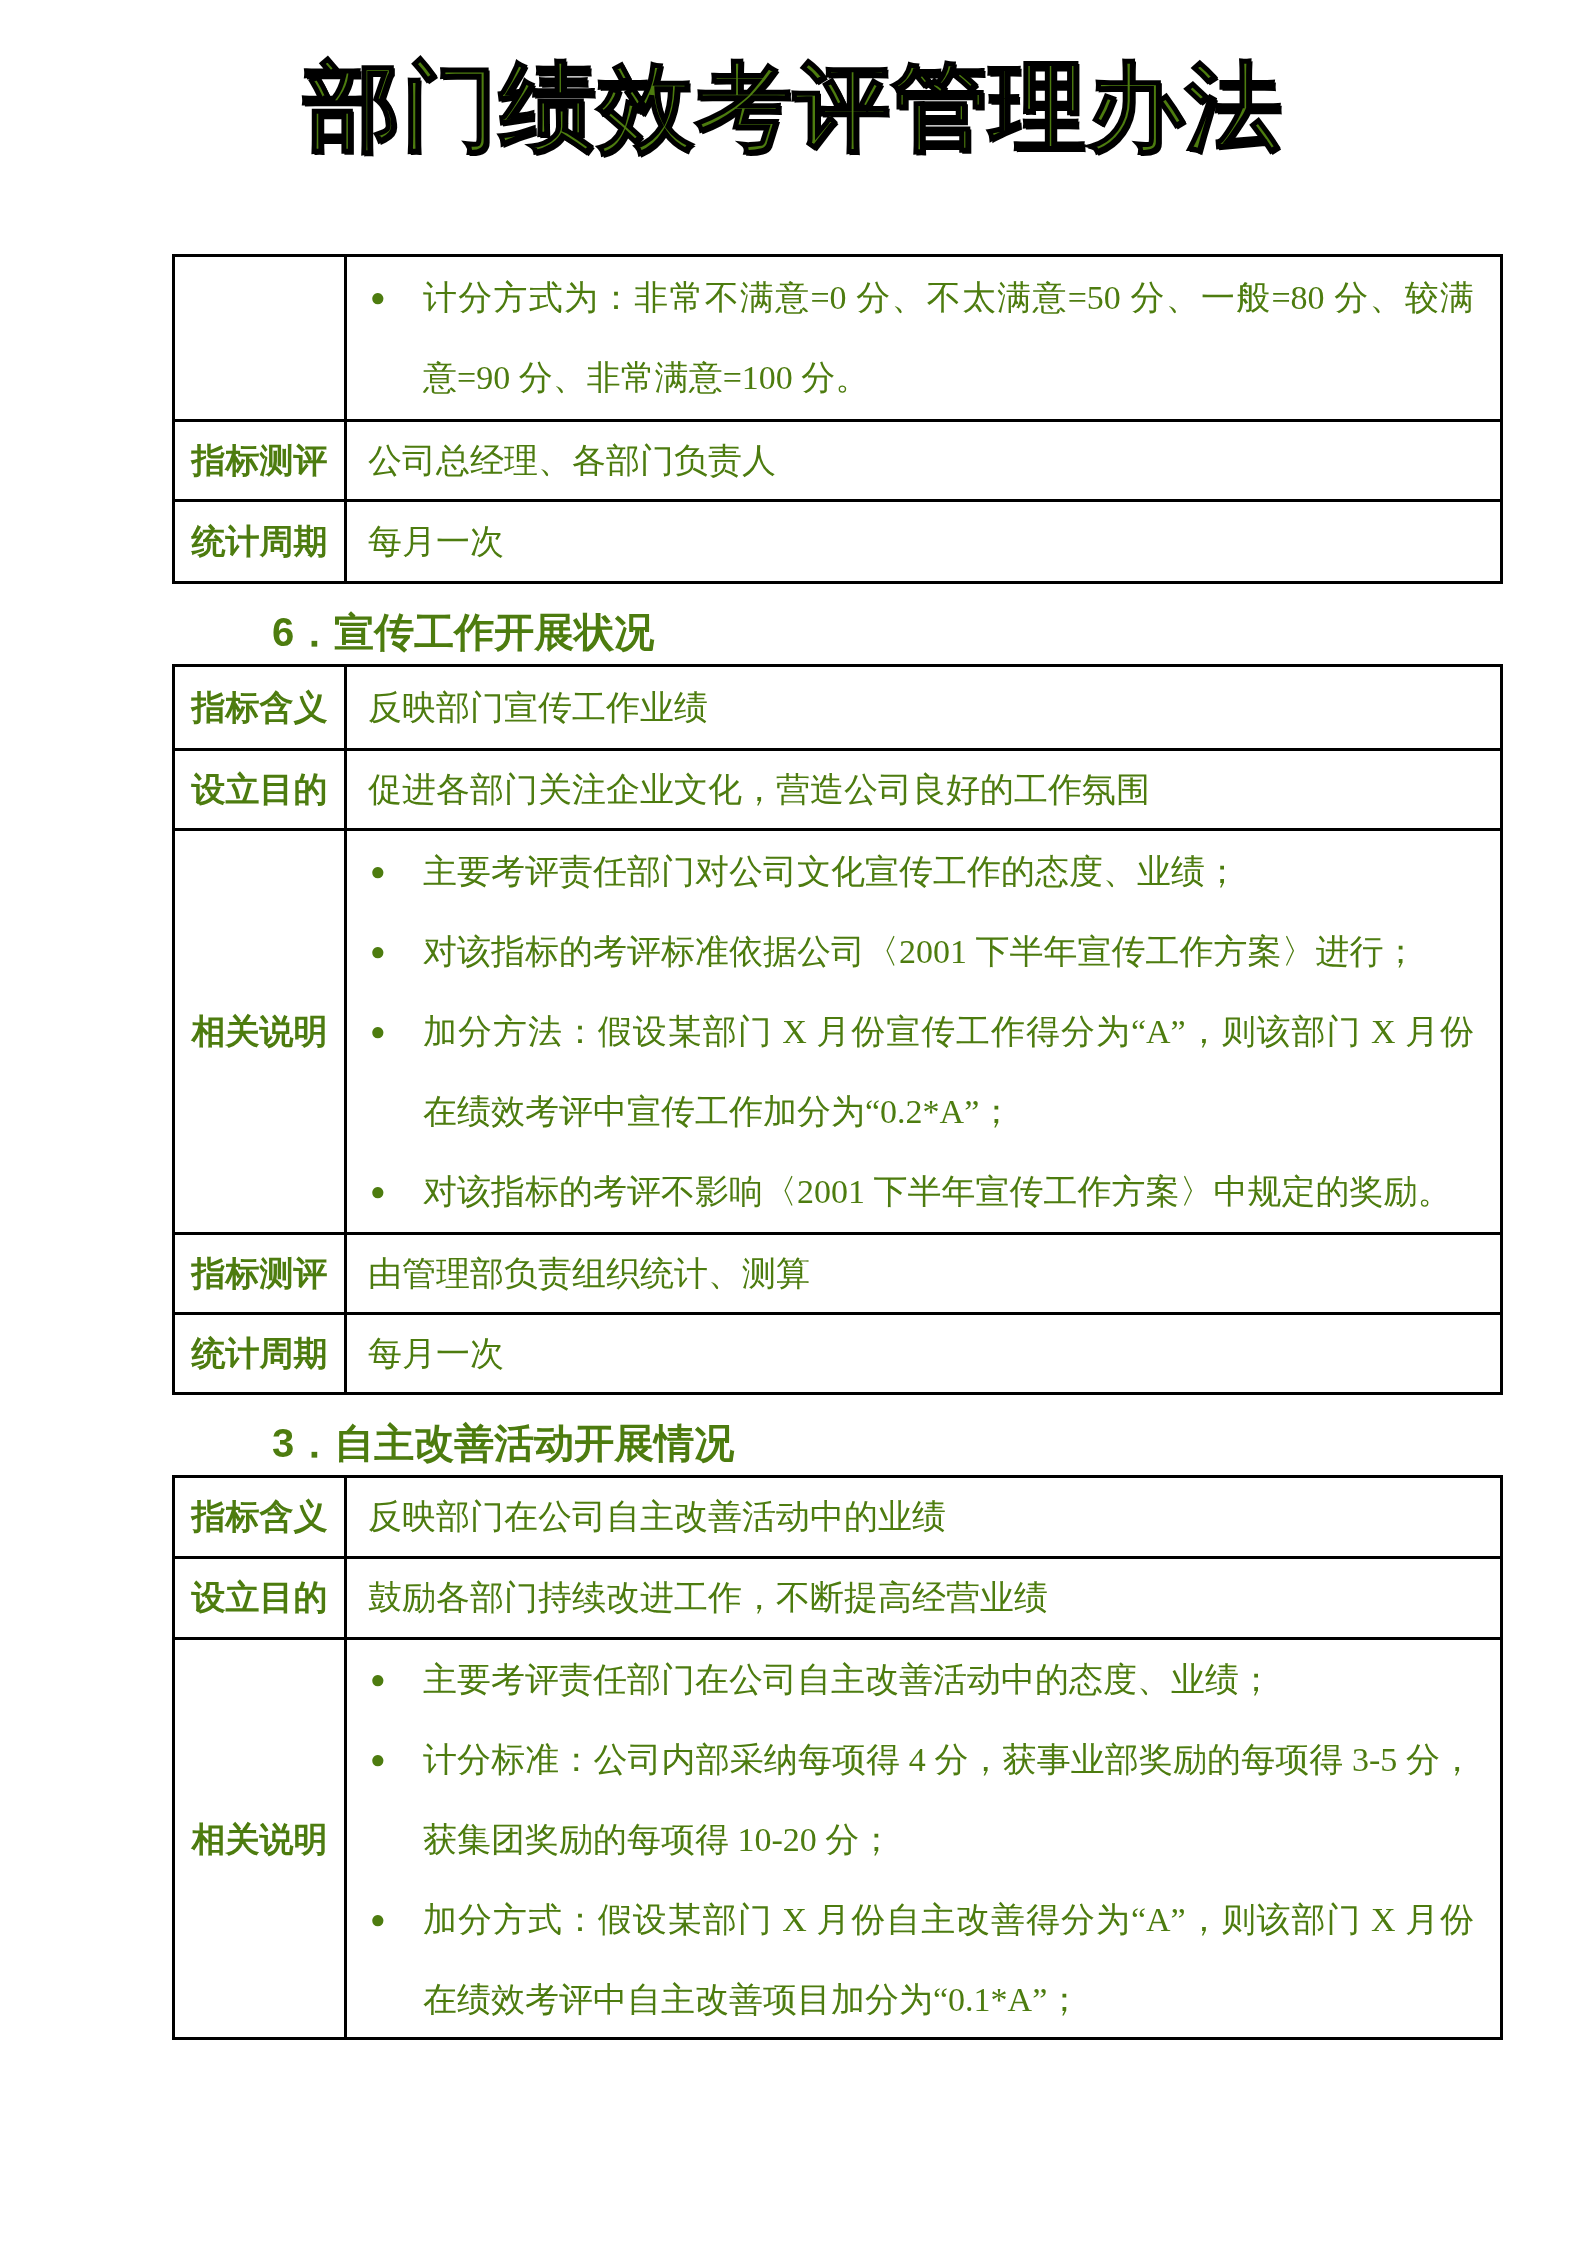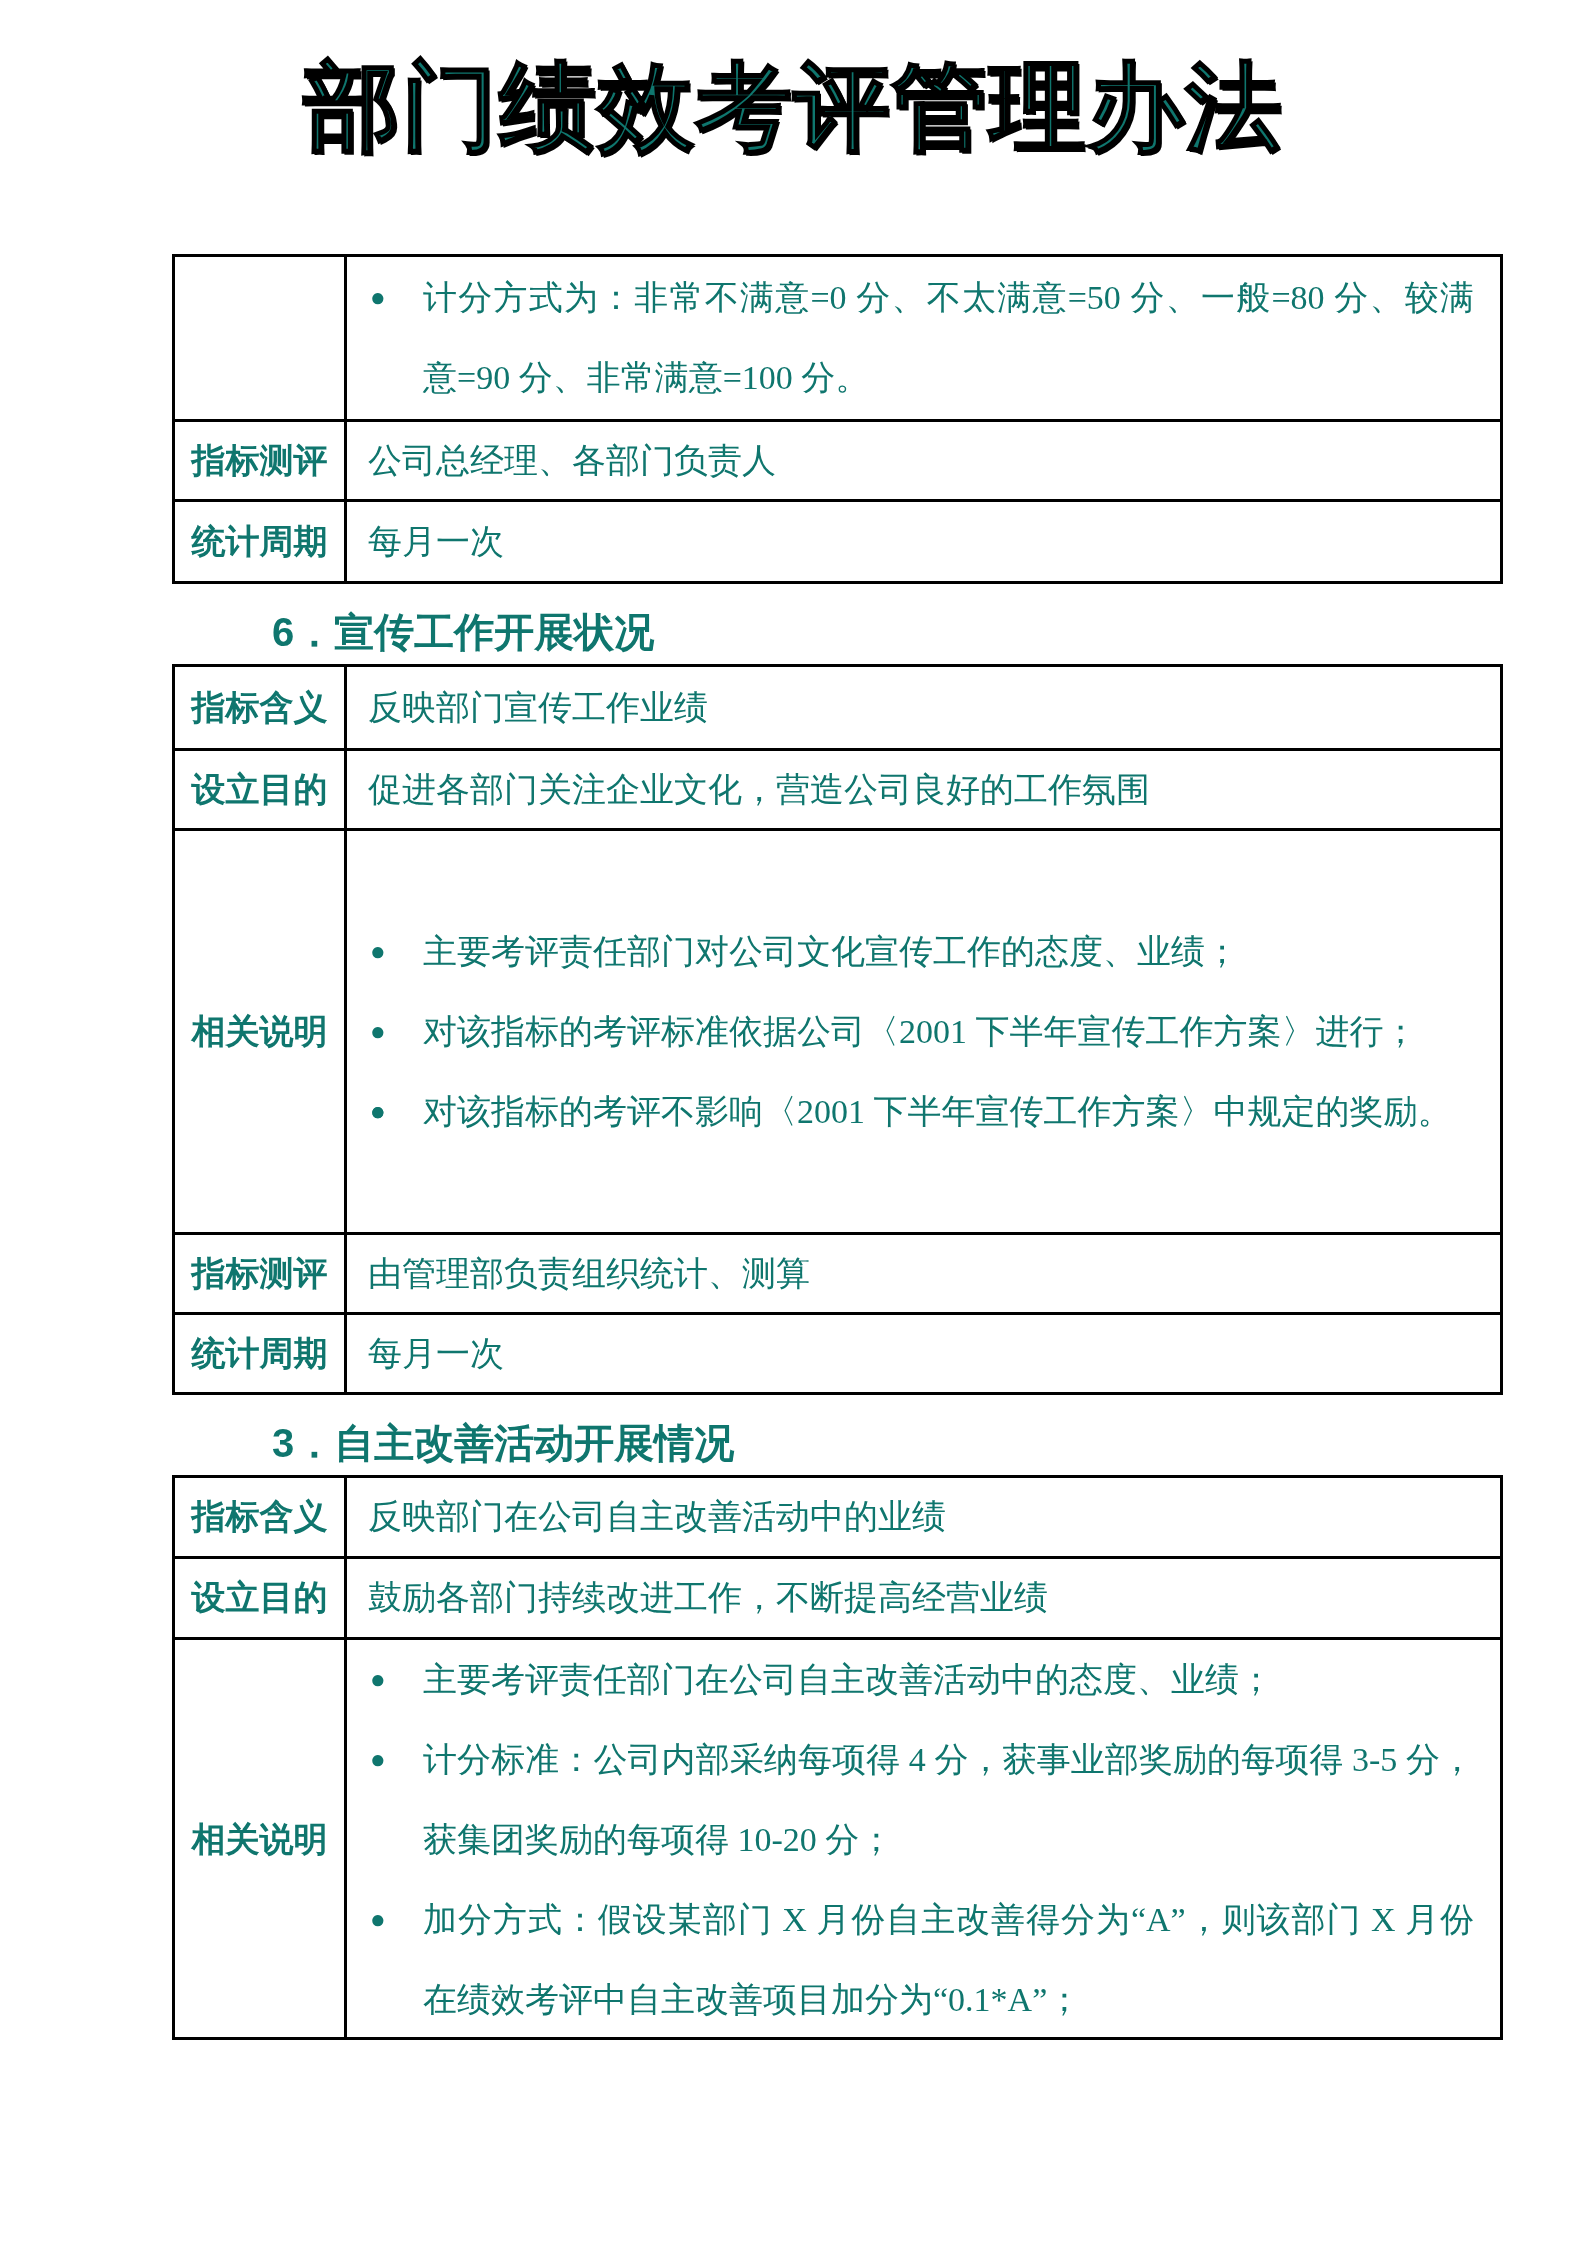--- a/index.html
+++ b/index.html
@@ -2,21 +2,21 @@
 <html><head>
 <meta charset="utf-8">
 <style>
   html,body{margin:0;padding:0;background:#ffffff;}
   .page{
     position:relative;
     width:1587px;
     height:2245px;
     background:#ffffff;
     overflow:hidden;
-    color:#0f766e;
+    color:#4d7c0f;
   }
   .title{
     margin:48px 0 0 0;
     text-align:center;
     font-family:"DejaVu Sans","Liberation Sans",sans-serif;
     font-weight:900;
     font-size:96px;
     line-height:118px;
     letter-spacing:2px;
     -webkit-text-stroke:2px #000;
@@ -129,21 +129,21 @@
     <div class="row h80">
       <div class="cell label">设立目的</div>
       <div class="cell value">促进各部门关注企业文化，营造公司良好的工作氛围</div>
     </div>
     <div class="row h404">
       <div class="cell label">相关说明</div>
       <div class="cell bullets">
         <ul class="blist">
           <li><span class="blt">●</span><span>主要考评责任部门对公司文化宣传工作的态度、业绩；</span></li>
           <li><span class="blt">●</span><span>对该指标的考评标准依据公司〈2001 下半年宣传工作方案〉进行；</span></li>
-          <li><span class="blt">●</span></li>
+          <li><span class="blt">●</span><span>加分方法：假设某部门 X 月份宣传工作得分为“A”，则该部门 X 月份在绩效考评中宣传工作加分为“0.2*A”；</span></li>
           <li><span class="blt">●</span><span>对该指标的考评不影响〈2001 下半年宣传工作方案〉中规定的奖励。</span></li>
         </ul>
       </div>
     </div>
     <div class="row h80">
       <div class="cell label">指标测评</div>
       <div class="cell value">由管理部负责组织统计、测算</div>
     </div>
     <div class="row h80">
       <div class="cell label">统计周期</div>

